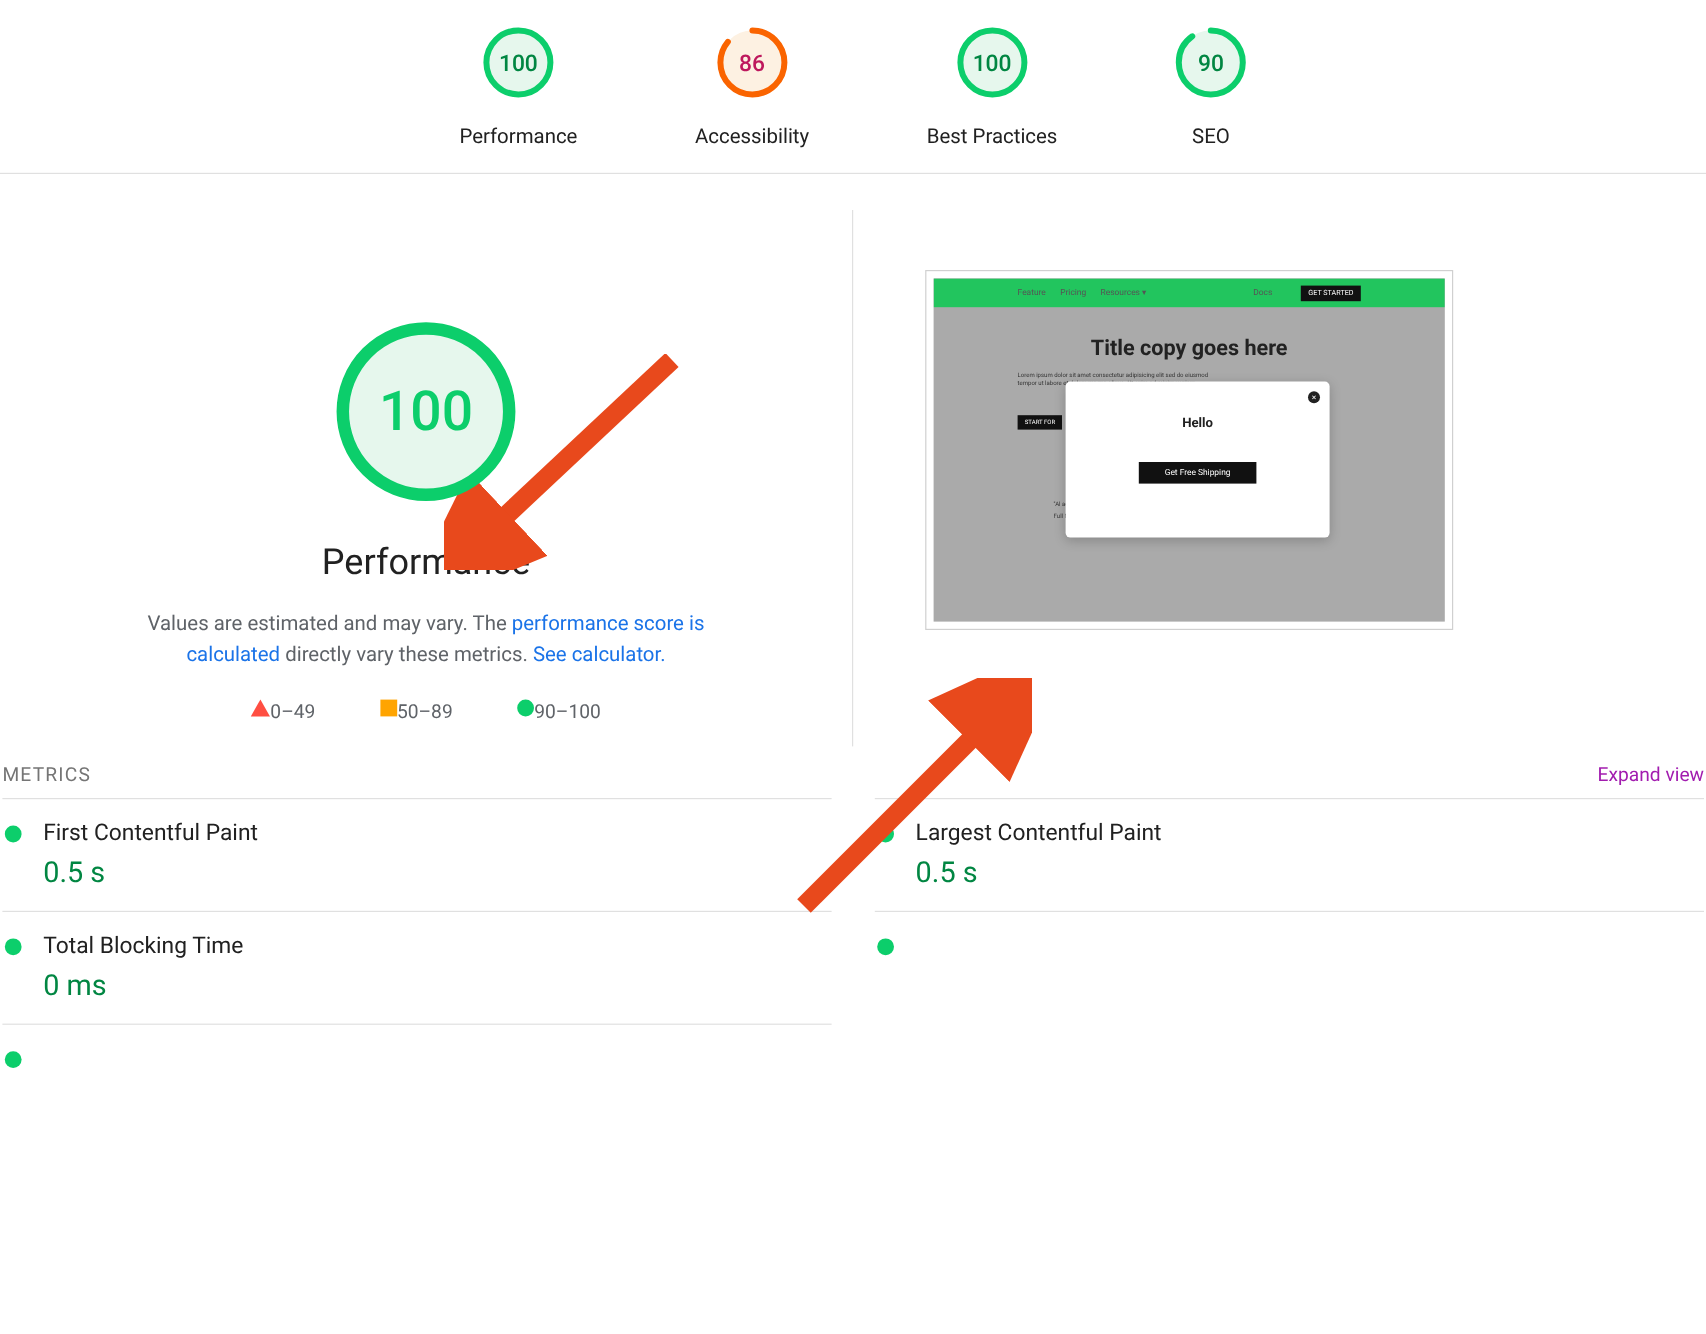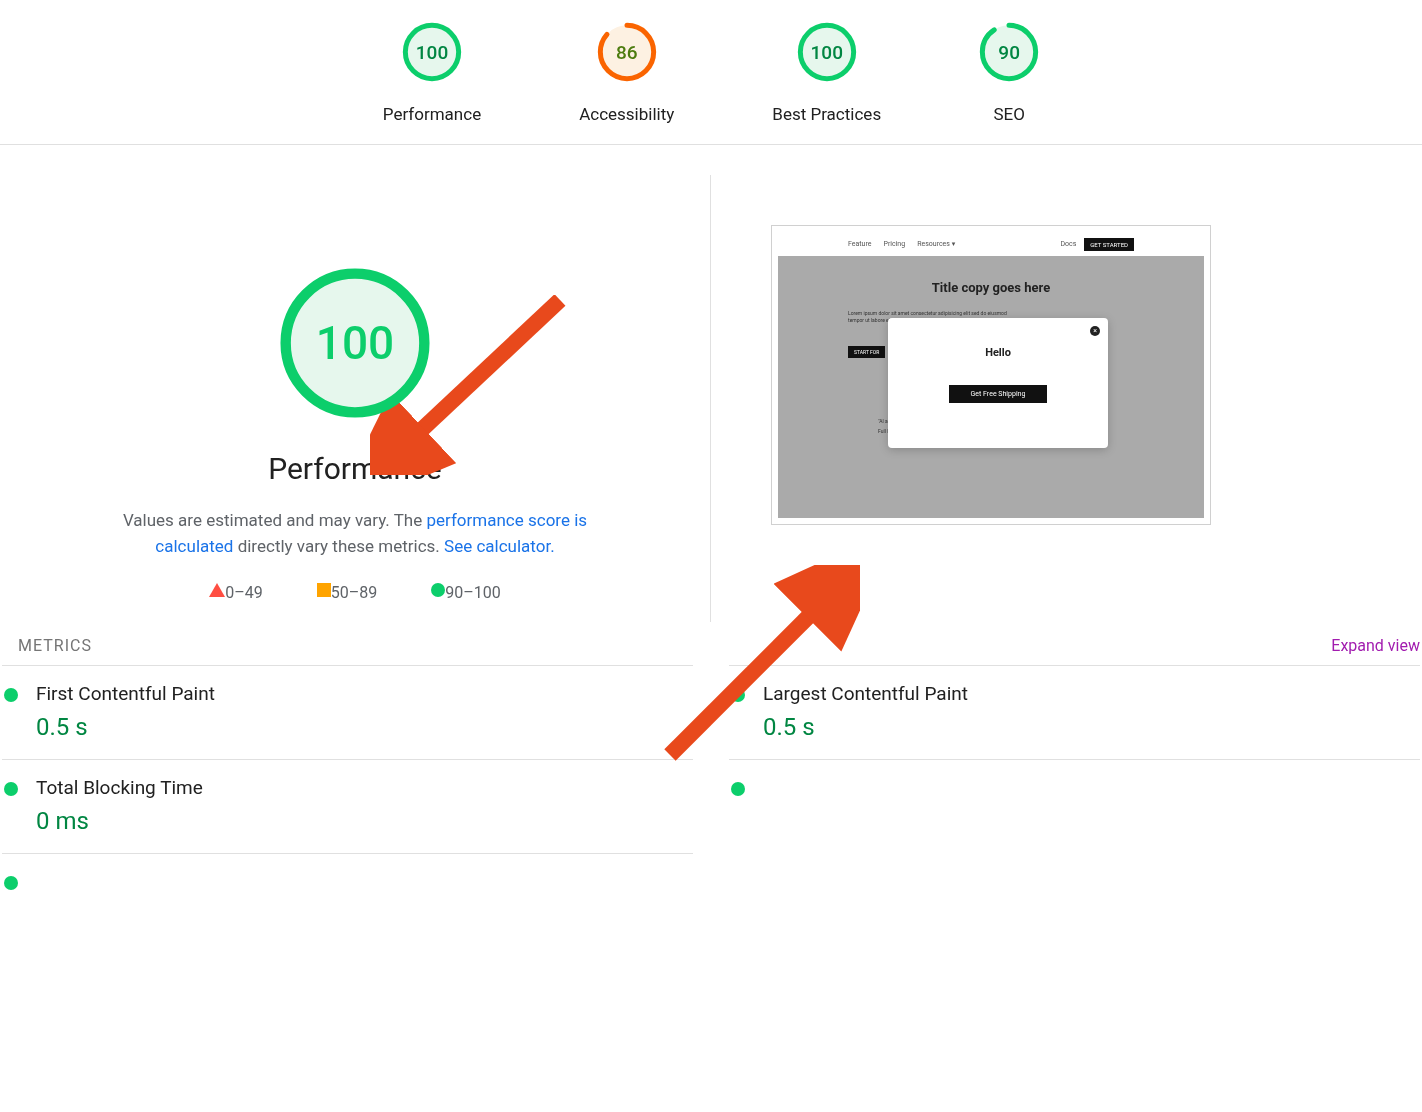--- a/index.html
+++ b/index.html
@@ -75,40 +75,39 @@
     position: relative;
   }
   .screenshot {
     width: 440px; height: 300px;
     border: 1px solid #d0d0d0;
     padding: 6px;
     background: #fff;
     position: relative;
   }
   .ss-inner { width: 100%; height: 100%; background: #aaa; position: relative; overflow: hidden; }
-  .ss-bar { position: absolute; top:0; left:0; right:0; height: 24px; background:#ffffff; font-size: 7px; color:#555; display:flex; align-items:center; padding: 0 70px; gap:12px;}
-  .ss-bar .rt { margin-left:auto; display:flex; gap:8px; align-items:center;}
+  .ss-bar { position: absolute; top:0; left:0; right:0; height: 24px; background:#22c55e; font-size: 7px; color:#555; display:flex; align-items:center; padding: 0 70px; gap:12px;}
+  .ss-bar .rt { margin-left:auto; display:flex; gap:24px; align-items:center;}
   .ss-bar .btn { background:#111; color:#fff; padding:3px 6px; font-size:6px;}
-  .ss-title { position:absolute; top:48px; left:0; right:0; text-align:center; font-size:13px; font-weight:700; color:#222;}
+  .ss-title { position:absolute; top:48px; left:0; right:0; text-align:center; font-size:18px; font-weight:700; color:#222;}
   .ss-text { position:absolute; top:78px; left:70px; width:160px; font-size:5px; color:#333; line-height:1.3;}
   .ss-cta { position:absolute; top:114px; left:70px; background:#111; color:#fff; font-size:5px; padding:3px 6px;}
   .ss-quote { position:absolute; top:186px; left:100px; width:60px; font-size:5px; color:#333;}
   .ss-modal { position:absolute; top:86px; left:110px; width:220px; height:130px; background:#fff; border-radius:4px; box-shadow: 0 2px 10px rgba(0,0,0,.2);}
   .ss-modal .x { position:absolute; top:8px; right:8px; width:10px; height:10px; border-radius:50%; background:#222; color:#fff; font-size:7px; display:flex; align-items:center; justify-content:center;}
   .ss-modal .hello { text-align:center; margin-top:28px; font-size:11px; font-weight:700;}
   .ss-modal .mbtn { margin:26px auto 0 auto; width:98px; text-align:center; background:#111; color:#fff; font-size:7px; padding:5px 0;}
 
   .arrow1 { position:absolute; top:150px; left:370px; width:200px; height:180px; pointer-events:none; }
   .arrow2 { position:absolute; top:420px; left:660px; width:200px; height:200px; pointer-events:none; }
 
   .metrics-header {
     display:flex; justify-content:space-between; align-items:center;
     padding: 14px 2px 10px 2px;
     font-size: 16px;
-    margin-left: 16px;
   }
   .metrics-header .lbl { color:#757575; letter-spacing: 1px;}
   .metrics-header .expand { color:#a21caf; cursor:pointer;}
   .metrics-grid {
     display:grid; grid-template-columns: 1fr 1fr; column-gap: 36px;
     padding: 0 2px;
   }
   .metric {
     display:flex; gap: 18px; padding: 16px 4px 18px 2px; border-top:1px solid #e0e0e0;
   }
@@ -129,21 +128,21 @@
       <div class="score" style="color:#018642">100</div>
     </div>
     <div class="gauge-label">Performance</div>
   </div>
   <div class="gauge-item">
     <div class="gauge-ring">
       <svg viewBox="0 0 36 36">
           <circle cx="18" cy="18" r="16" fill="#fdf1e2"></circle>
           <circle cx="18" cy="18" r="16" fill="none" stroke="#fa6400" stroke-width="3" stroke-dasharray="86.4 100.5" stroke-linecap="round"></circle>
         </svg>
-      <div class="score" style="color:#4d7c0f">86</div>
+      <div class="score" style="color:#be185d">86</div>
     </div>
     <div class="gauge-label">Accessibility</div>
   </div>
   <div class="gauge-item">
     <div class="gauge-ring">
       <svg viewBox="0 0 36 36">
           <circle cx="18" cy="18" r="16" fill="#e6f7ed"></circle>
           <circle cx="18" cy="18" r="16" fill="none" stroke="#0cce6b" stroke-width="3" stroke-dasharray="100.5 100.5"></circle>
         </svg>
       <div class="score" style="color:#018642">100</div>

